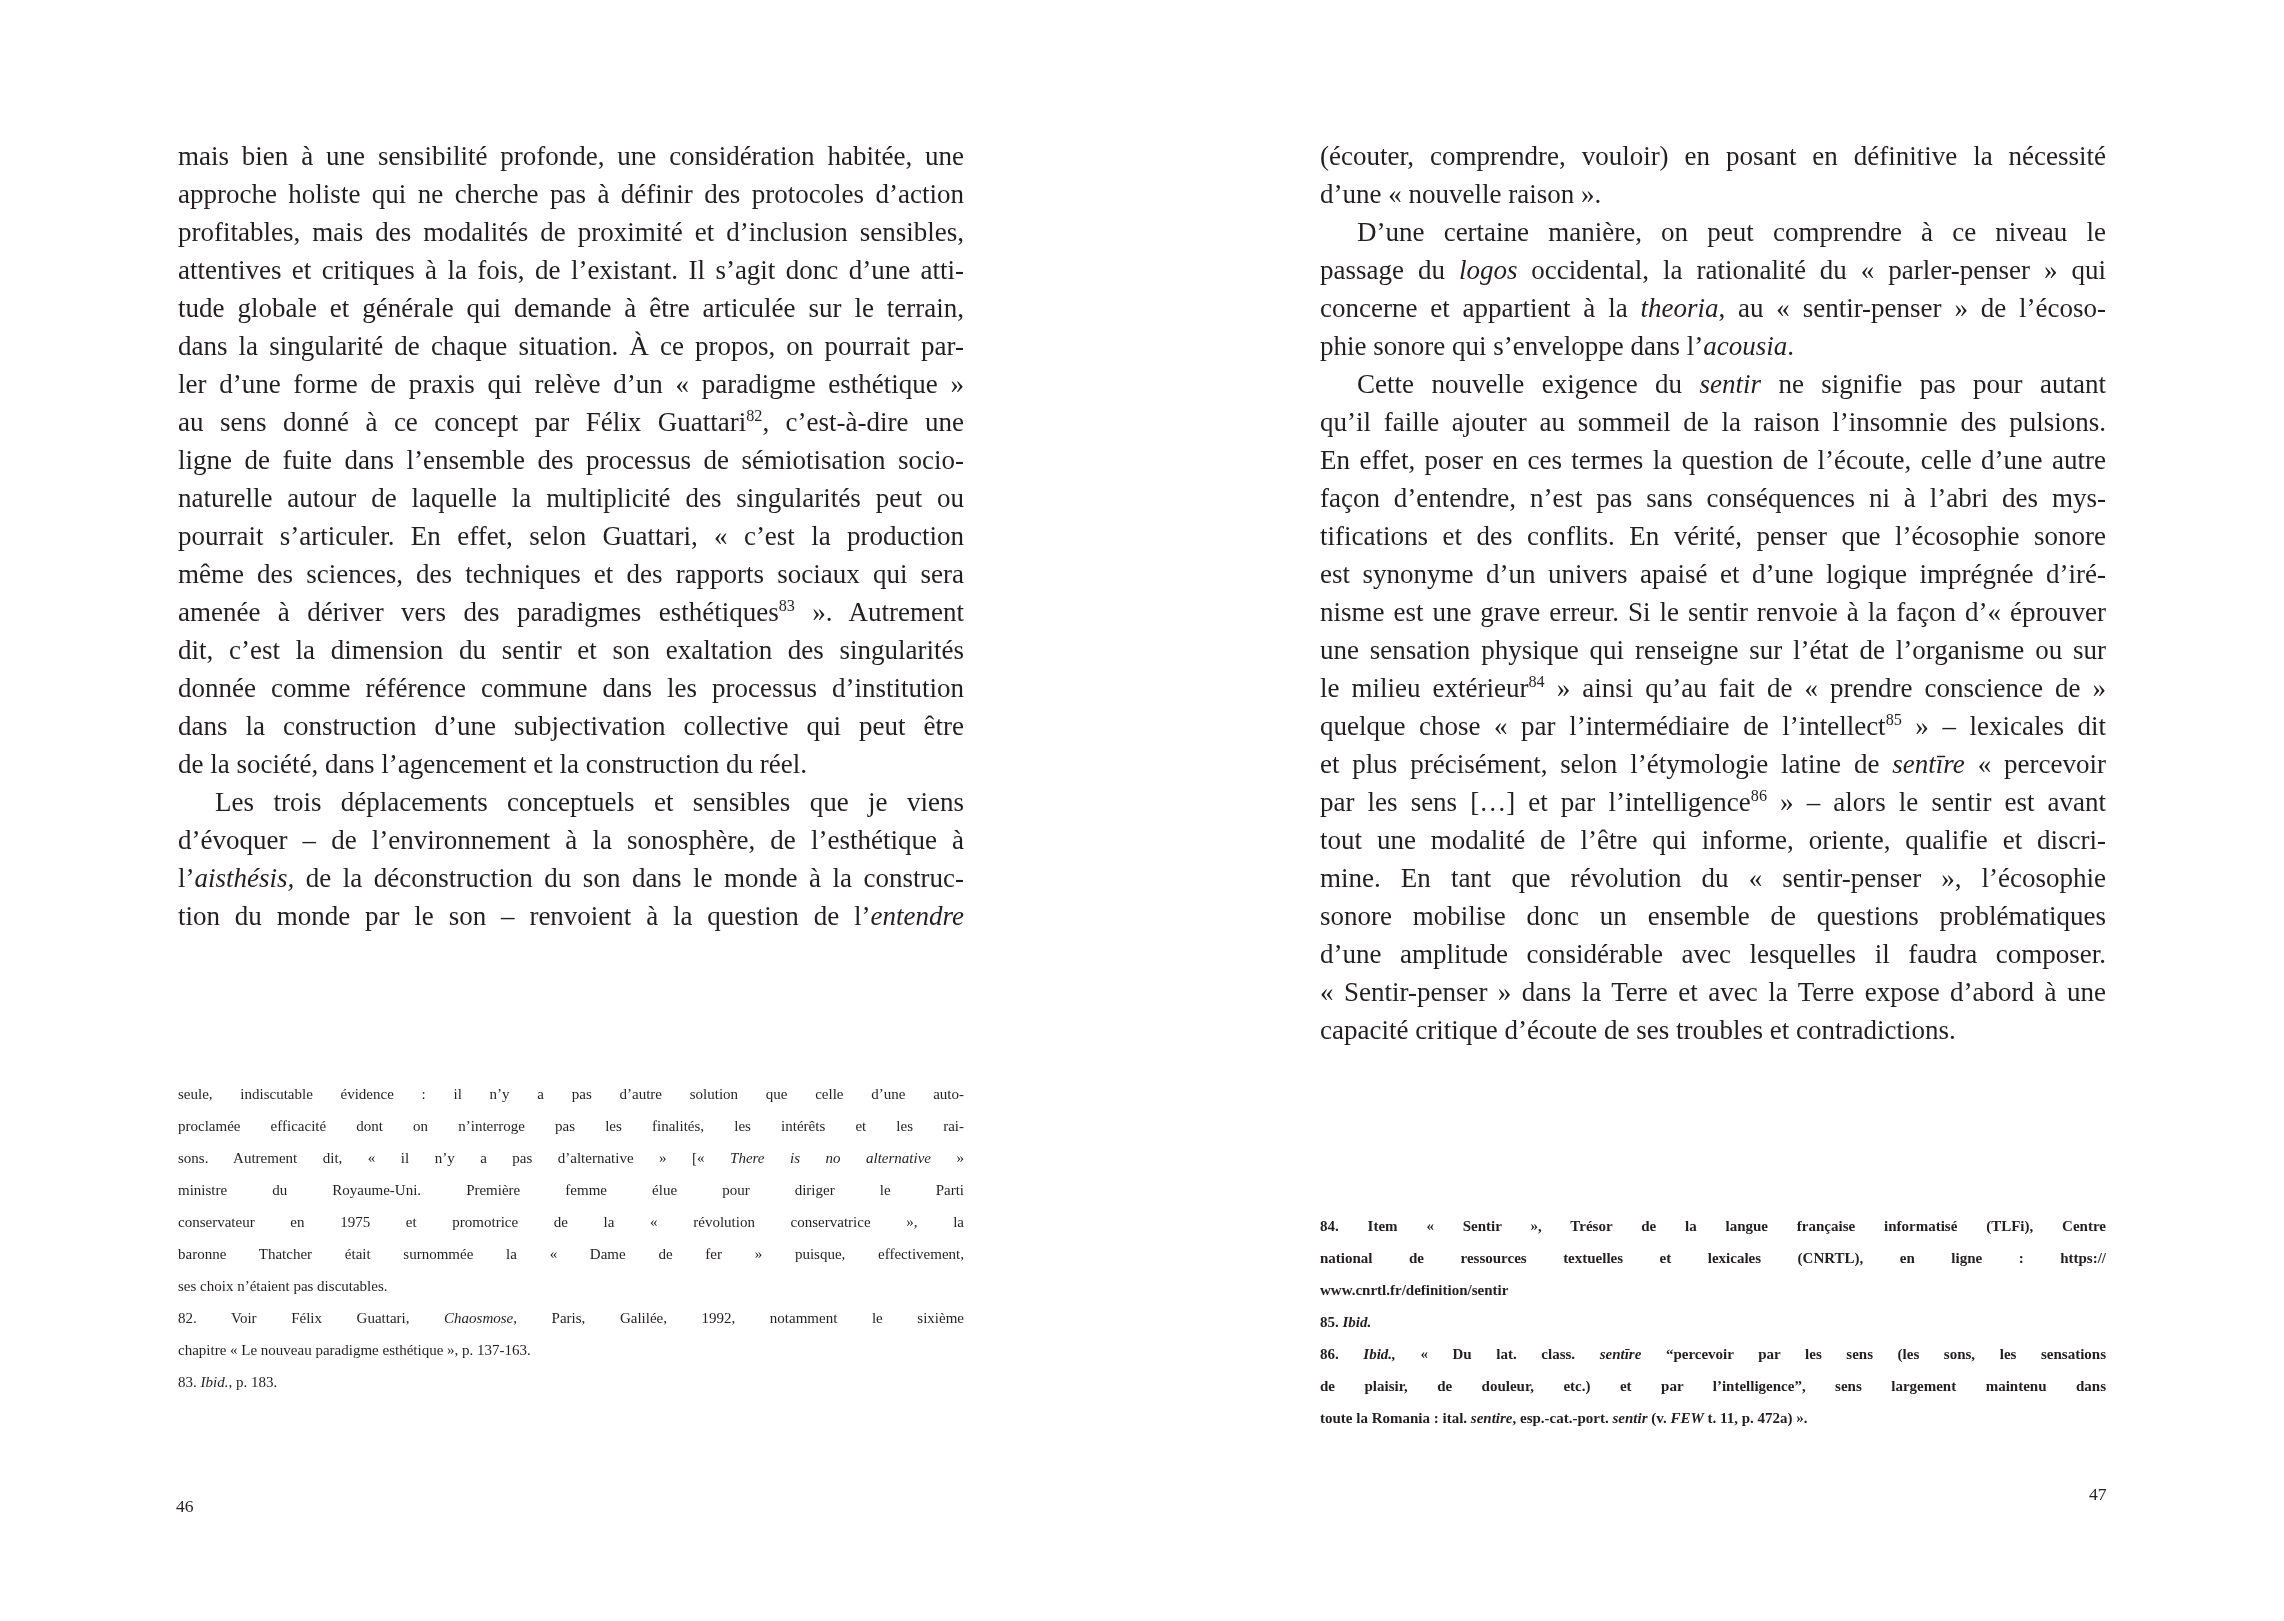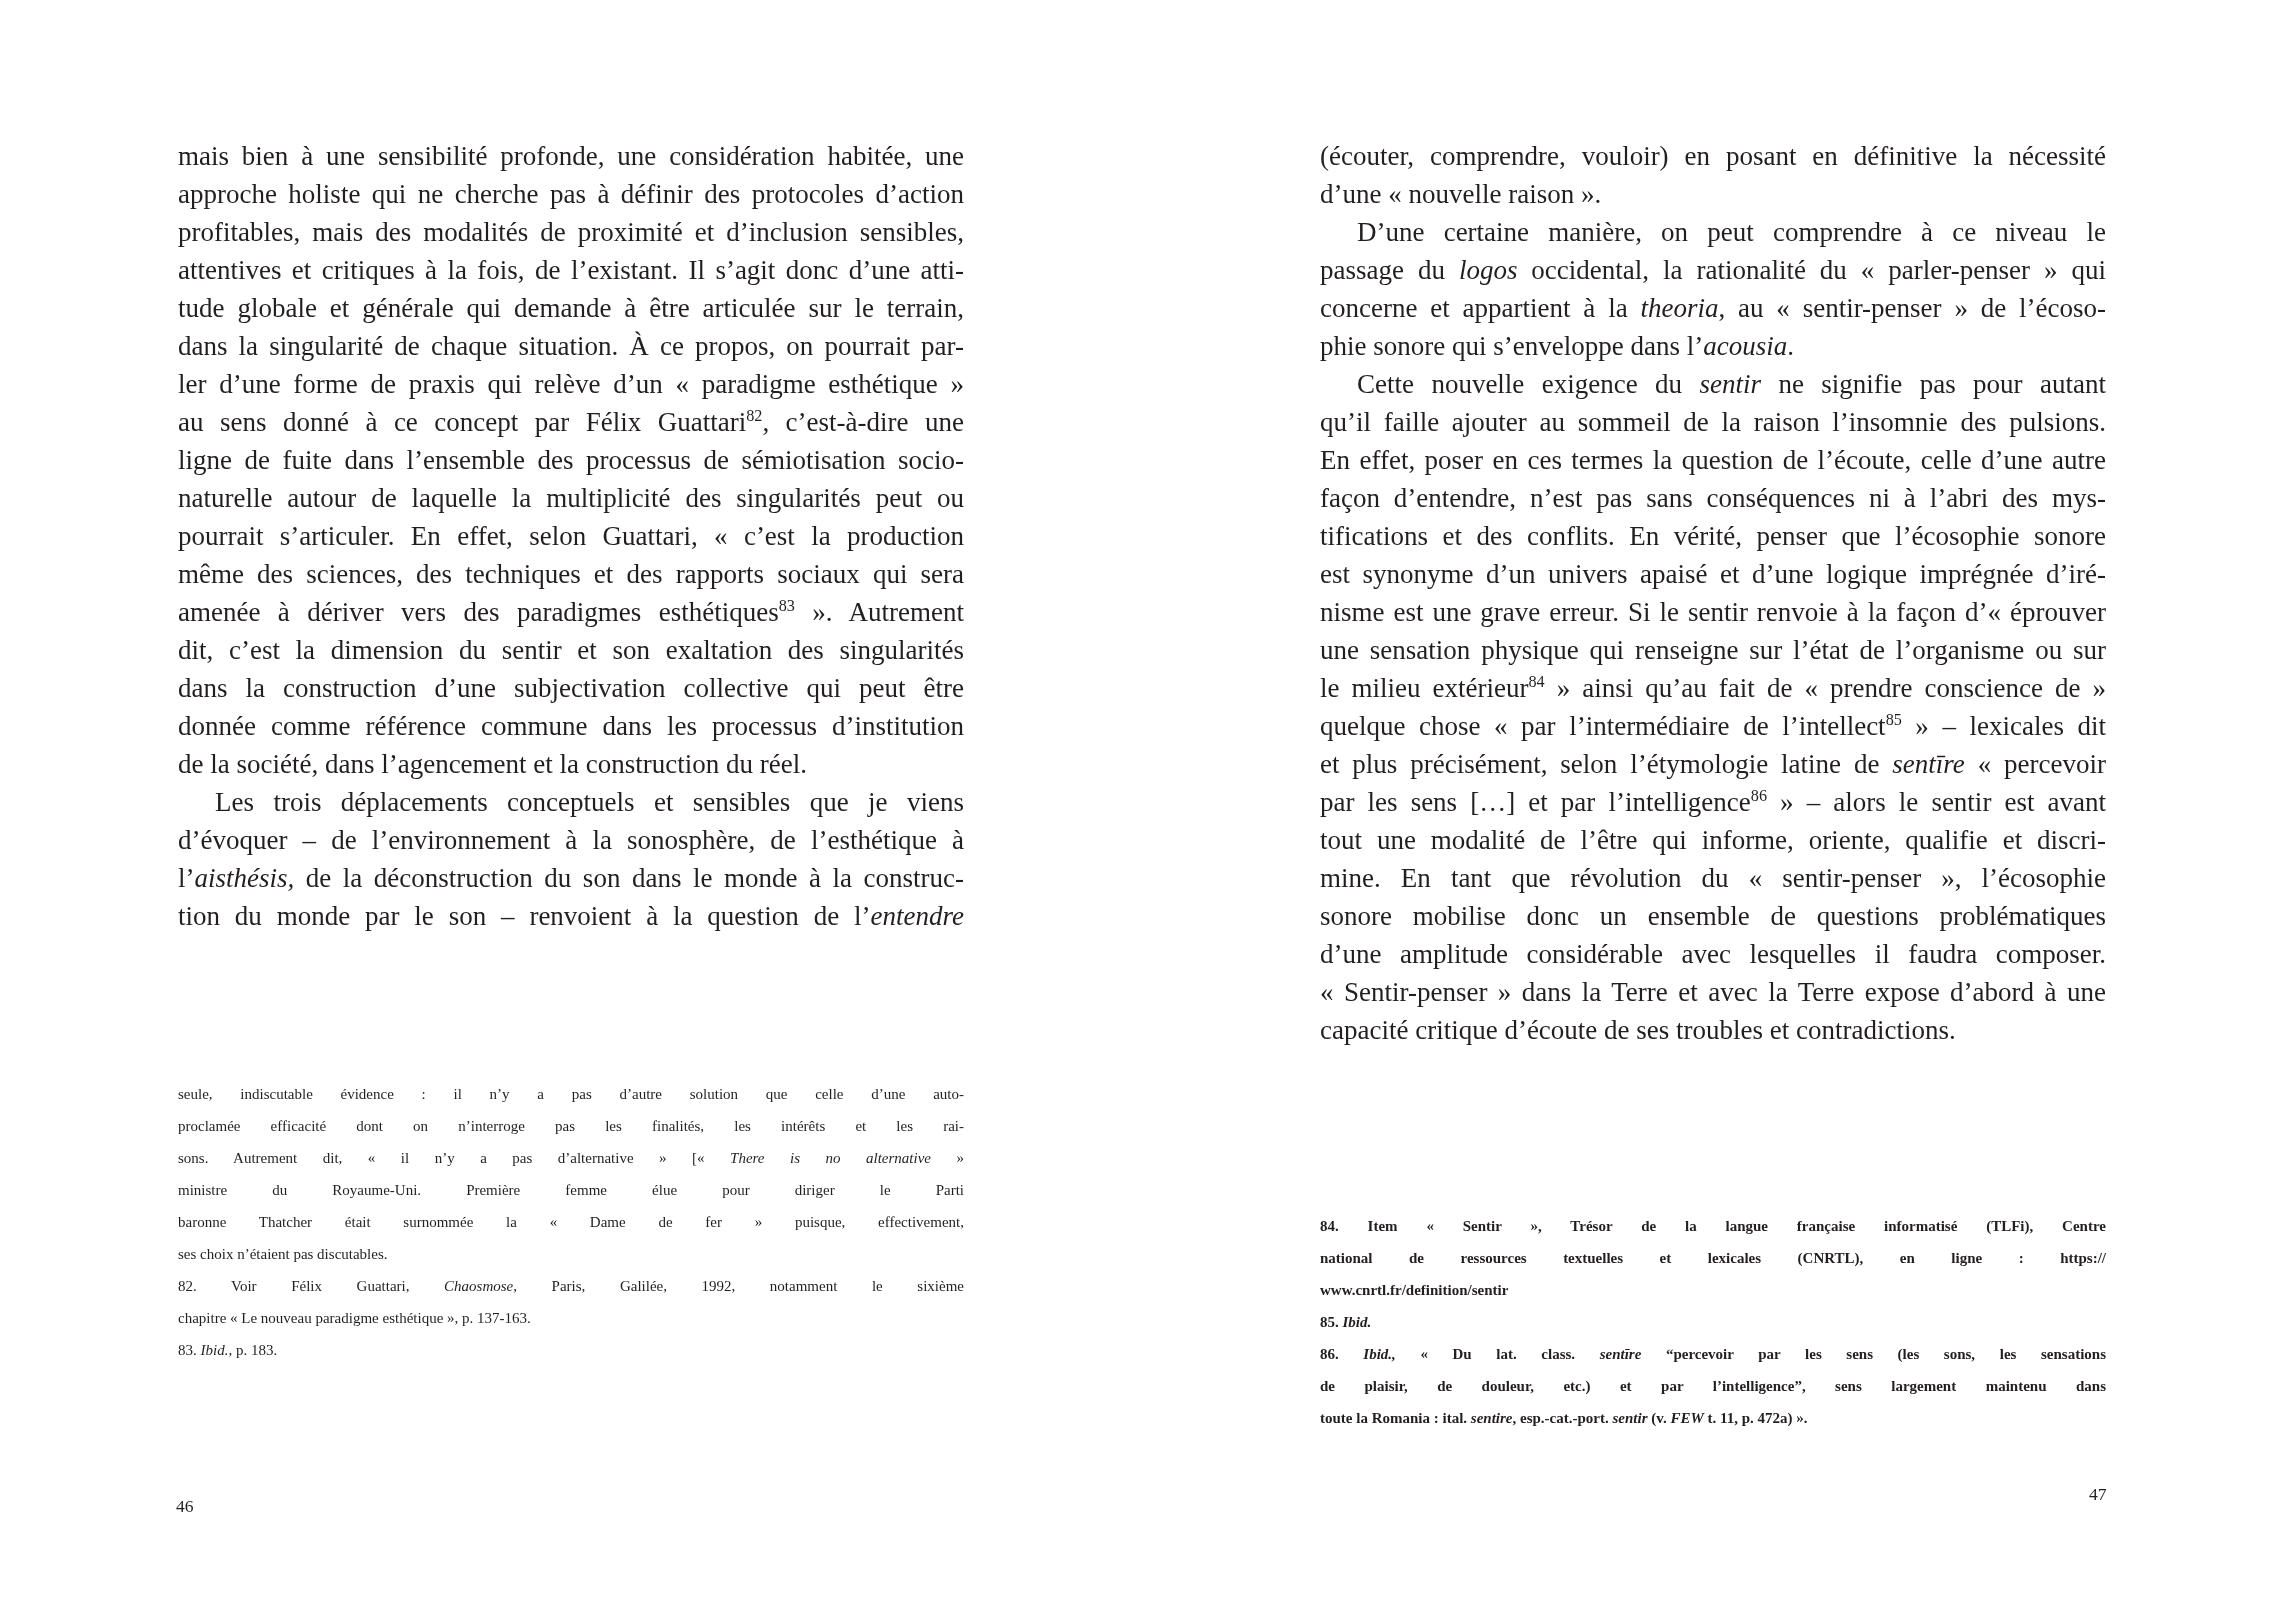--- a/index.html
+++ b/index.html
@@ -38,33 +38,34 @@
       <span class="line"><span>tude globale et générale qui demande à être articulée sur le terrain,</span></span>
       <span class="line"><span>dans la singularité de chaque situation. À ce propos, on pourrait par-</span></span>
       <span class="line"><span>ler d’une forme de praxis qui relève d’un « paradigme esthétique »</span></span>
       <span class="line"><span>au sens donné à ce concept par Félix Guattari</span><sup>82</sup><span>, c’est-à-dire une</span></span>
       <span class="line"><span>ligne de fuite dans l’ensemble des processus de sémiotisation socio-</span></span>
       <span class="line"><span>naturelle autour de laquelle la multiplicité des singularités peut ou</span></span>
       <span class="line"><span>pourrait s’articuler. En effet, selon Guattari, « c’est la production</span></span>
       <span class="line"><span>même des sciences, des techniques et des rapports sociaux qui sera</span></span>
       <span class="line"><span>amenée à dériver vers des paradigmes esthétiques</span><sup>83</sup><span> ». Autrement</span></span>
       <span class="line"><span>dit, c’est la dimension du sentir et son exaltation des singularités</span></span>
+      <span class="line"><span>donnée comme référence commune dans les processus d’institution</span></span>
       <span class="line"><span>dans la construction d’une subjectivation collective qui peut être</span></span>
-      <span class="line"><span>donnée comme référence commune dans les processus d’institution</span></span>
       <span class="line last"><span>de la société, dans l’agencement et la construction du réel.</span></span>
       <span class="line indent"><span>Les trois déplacements conceptuels et sensibles que je viens</span></span>
       <span class="line"><span>d’évoquer – de l’environnement à la sonosphère, de l’esthétique à</span></span>
       <span class="line"><span>l’</span><i>aisthésis,</i><span> de la déconstruction du son dans le monde à la construc-</span></span>
       <span class="line"><span>tion du monde par le son – renvoient à la question de l’</span><i>entendre</i></span>
     </div>
   <div class="col notes">
       <span class="nline"><span>seule, indiscutable évidence : il n’y a pas d’autre solution que celle d’une auto-</span></span>
       <span class="nline"><span>proclamée efficacité dont on n’interroge pas les finalités, les intérêts et les rai-</span></span>
       <span class="nline"><span>sons. Autrement dit, « il n’y a pas d’alternative » [« </span><i>There is no alternative</i><span> »</span></span>
       <span class="nline"><span>ministre du Royaume-Uni. Première femme élue pour diriger le Parti</span></span>
+      <span class="nline"><span>conservateur en 1975 et promotrice de la « révolution conservatrice », la</span></span>
       <span class="nline"><span>baronne Thatcher était surnommée la « Dame de fer » puisque, effectivement,</span></span>
       <span class="nline last"><span>ses choix n’étaient pas discutables.</span></span>
       <span class="nline"><span>82. Voir Félix Guattari, </span><i>Chaosmose</i><span>, Paris, Galilée, 1992, notamment le sixième</span></span>
       <span class="nline last"><span>chapitre « Le nouveau paradigme esthétique », p. 137-163.</span></span>
       <span class="nline last"><span>83. </span><i>Ibid.</i><span>, p. 183.</span></span>
     </div>
   <div class="pagenum">46</div>
 </div>
 
 <div class="page right">

